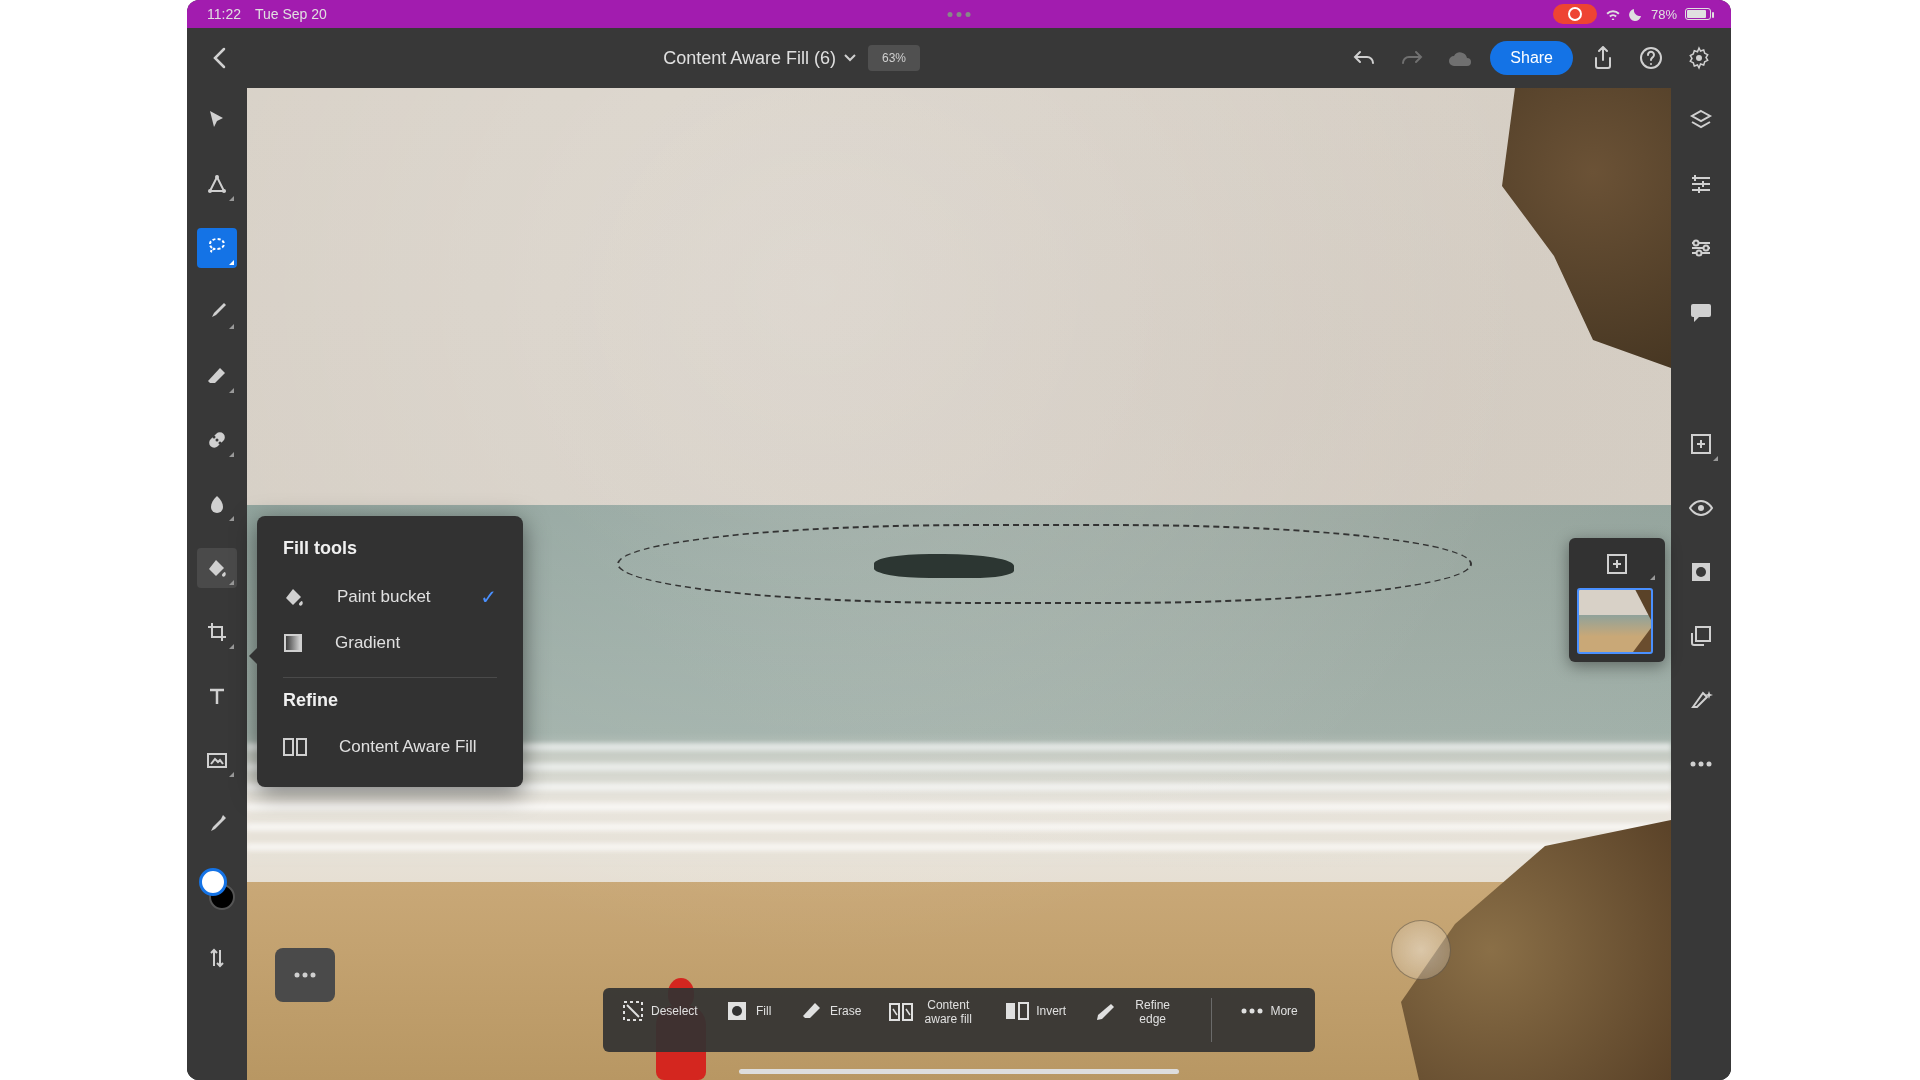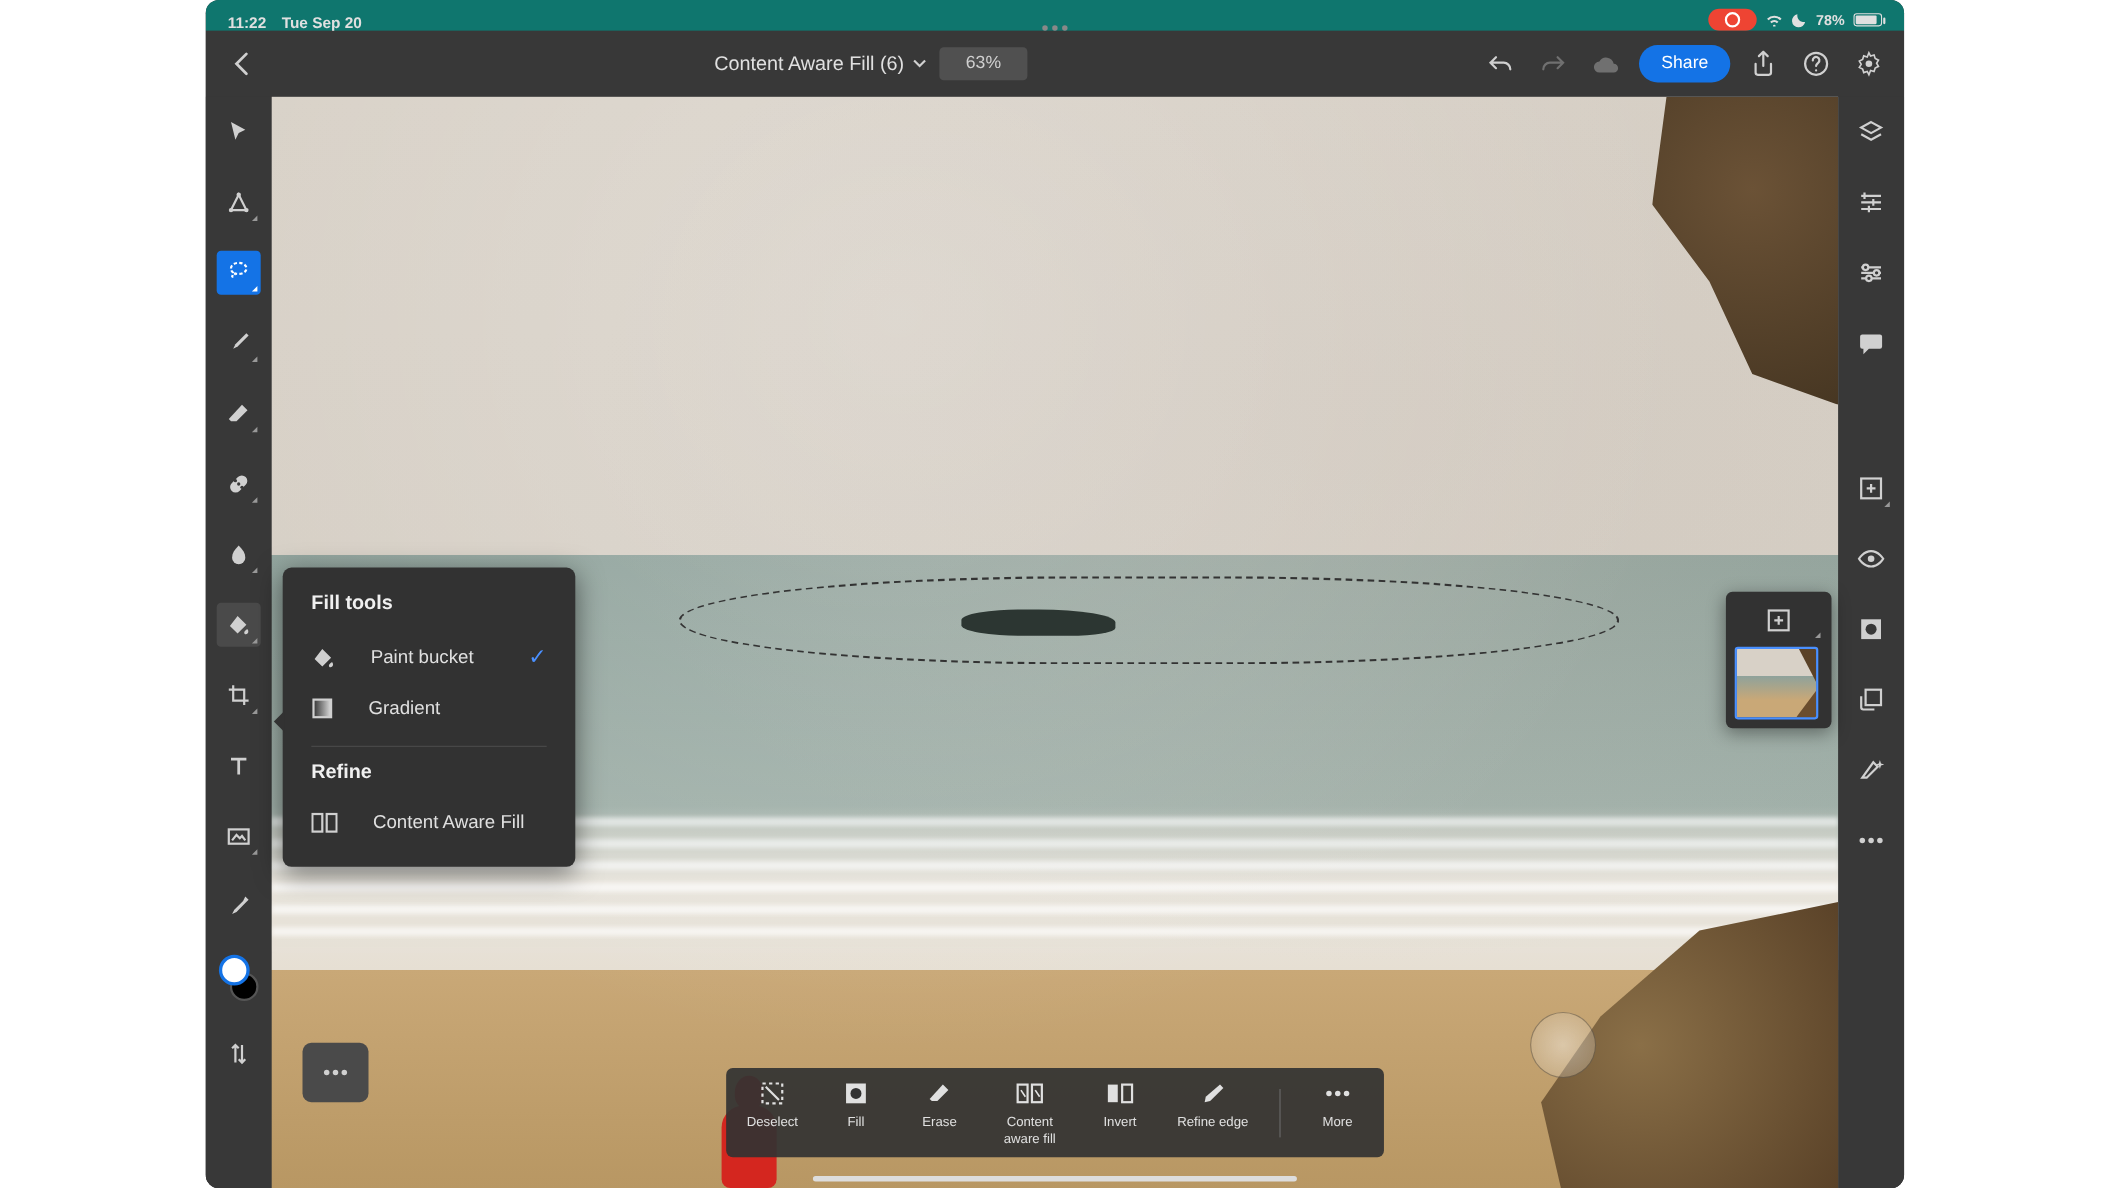--- a/index.html
+++ b/index.html
@@ -14,26 +14,25 @@
     border-radius: 12px;
     overflow: hidden;
     display: flex;
     flex-direction: column;
   }
   
   .status-bar {
     height: 28px;
     display: flex;
     justify-content: space-between;
-    align-items: flex-end;
+    align-items: center;
     padding: 0 20px;
     font-size: 14px;
     color: #e0e0e0;
-    background: #0f766e;
-    font-weight: bold;
+    background: #a21caf;
   }
   .status-left { display: flex; gap: 14px; align-items: center; }
   .status-center { display: flex; gap: 4px; align-items: center; position: absolute; left:50%; transform:translateX(-50%); }
   .status-center .dot { width:5px; height:5px; background:#888; border-radius:50%; }
   .status-right { display: flex; gap: 8px; align-items: center; font-size: 13px; }
   .record-pill { width: 44px; height: 20px; background: #e43; border-radius: 10px; display:flex; align-items:center; justify-content:center; }
   .record-pill::before { content:""; width:10px; height:10px; border:2px solid #fff; border-radius:50%; }
   .battery { width: 26px; height: 12px; border: 1.5px solid #e0e0e0; border-radius: 3px; position: relative; }
   .battery::after { content:""; position:absolute; right:-4px; top:3px; width:2px; height:6px; background:#e0e0e0; border-radius:1px;}
   .battery-fill { position:absolute; left:1px; top:1px; bottom:1px; width:78%; background:#e0e0e0; border-radius:1px;}
@@ -42,21 +41,21 @@
     height: 60px;
     display: flex;
     align-items: center;
     padding: 0 14px;
     gap: 12px;
     background: #383838;
   }
   .top-bar .spacer { flex: 1; }
   .top-btn { width: 36px; height: 36px; display:flex; align-items:center; justify-content:center; color:#d0d0d0; cursor:pointer; }
   .doc-title { display:flex; align-items:center; gap:8px; font-size:18px; color:#e0e0e0; }
-  .zoom-badge { background:#505050; padding:6px 24px; border-radius:4px; font-size:16px; color:#d0d0d0; margin-left:0;}
+  .zoom-badge { background:#505050; padding:6px 14px; border-radius:4px; font-size:12px; color:#d0d0d0; margin-left:0;}
   .share-btn { background:#1473e6; color:#fff; padding:8px 20px; border-radius:20px; font-size:16px; font-weight:500; cursor:pointer;text-align:center;}
 
   
   .editor-area {
     flex: 1;
     display: flex;
     position: relative;
     background: #383838;
   }
   .left-tools, .right-tools {
@@ -102,21 +101,21 @@
   .popover hr { border:none; border-top:1px solid #4a4a4a; margin:12px 26px;}
 
   .more-pill { position:absolute; left:88px; top:860px; width:60px; height:54px; background:#4a4a4a; border-radius:8px; display:flex; align-items:center; justify-content:center; color:#d0d0d0; cursor:pointer;}
 
   
   .action-bar {
     position:absolute; left:50%; transform:translateX(-50%); bottom:28px;
     background: rgba(50,50,50,0.92); border-radius:6px; padding:10px 18px;
     display:flex; align-items:flex-start; gap:28px;
   }
-  .action-item { display:flex; flex-direction:column; align-items:center; gap:6px; cursor:pointer; color:#e0e0e0; font-size:12px; min-width:48px; text-align:center;}
+  .action-item { display:flex; flex-direction:row; align-items:center; gap:6px; cursor:pointer; color:#e0e0e0; font-size:12px; min-width:48px; text-align:center;}
   .action-item .ic { width:26px; height:26px; display:flex; align-items:center; justify-content:center;}
   .action-divider { width:1px; height:44px; background:#6a6a6a; align-self:center;}
 
   
   .layer-panel { position:absolute; right:66px; top:450px; background:#323232; border-radius:6px; padding:8px; box-shadow:0 4px 16px rgba(0,0,0,0.4); }
   .layer-panel .add-layer { width:80px; height:36px; display:flex; align-items:center; justify-content:center; color:#d0d0d0; position:relative; cursor:pointer; margin-bottom:6px;}
   .layer-panel .add-layer .corner { position:absolute; bottom:2px; right:2px; width:0; height:0; border-left:5px solid transparent; border-bottom:5px solid #999; }
   .thumb { width:76px; height:66px; border:2px solid #4a90ff; border-radius:3px; background: linear-gradient(to bottom,#d8d1c7 0%,#d8d1c7 40%,#8fa29b 40%,#c9a877 75%,#c9a877 100%); position:relative; overflow:hidden;}
   .thumb::before { content:""; position:absolute; right:0; top:0; width:26px; height:30px; background:#5a4228; clip-path: polygon(40% 0,100% 0,100% 100%); }
   .thumb::after { content:""; position:absolute; right:0; bottom:0; width:30px; height:24px; background:#6a4d2e; clip-path: polygon(40% 100%,100% 100%,100% 0); }

